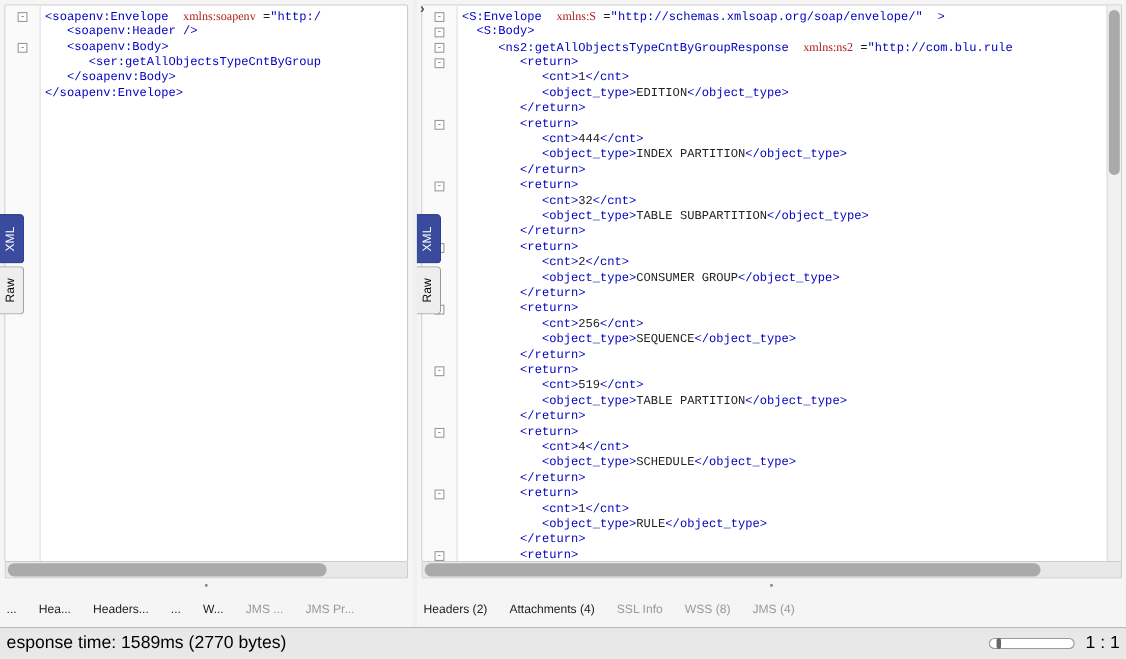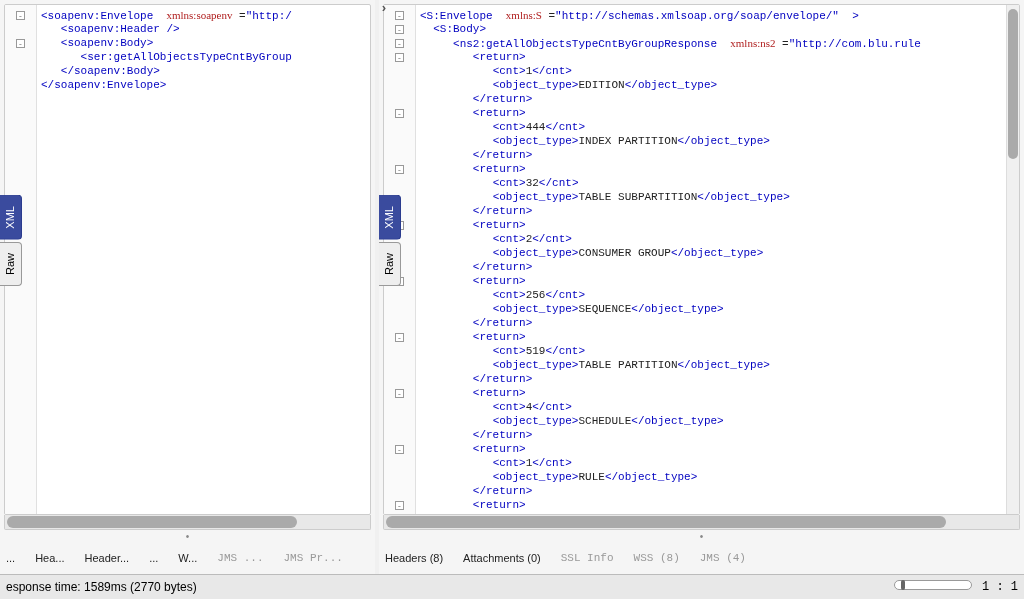--- a/index.html
+++ b/index.html
@@ -157,36 +157,35 @@
   .dot-indicator { text-align: center; color: #888; font-size: 10px; height: 10px; margin-top: -2px; }
   .bottom-tabs {
     font-family: Arial, sans-serif;
     font-size: 11px;
     padding: 10px 6px;
     display: flex;
     gap: 20px;
     color: #222;
   }
   .bottom-tabs span { white-space: nowrap; }
-  .bottom-tabs .dim { color: #999; font-family: Liberation Mono, monospace; }
+  .bottom-tabs .dim { color: #999; }
   .status-bar {
     border-top: 1px solid #bbb;
     background: #e8e8e8;
     font-family: Arial, sans-serif;
-    font-size: 12px;
+    font-size: 16px;
     padding: 5px 6px;
     display: flex;
     justify-content: space-between;
     align-items: center;
   }
   .zoom-widget {
     display: flex;
-    align-items: flex-start;
+    align-items: center;
     gap: 10px;
-    font-family: Liberation Mono, monospace;
   }
   .zoom-slider {
     width: 78px;
     height: 10px;
     border: 1px solid #999;
     border-radius: 5px;
     background: #fff;
     position: relative;
   }
   .zoom-handle {
@@ -226,21 +225,21 @@
         </div>
         <div class="code" id="left-code"><div class="code-line"><span class="punct">&lt;</span><span class="punct">soapenv:Envelope</span>  <span class="attr-name">xmlns:soapenv</span><span class="txt"> =</span><span class="attr-val">"http:/</span></div><div class="code-line">   <span class="punct">&lt;</span><span class="punct">soapenv:Header</span><span class="punct"> /&gt;</span></div><div class="code-line">   <span class="punct">&lt;</span><span class="punct">soapenv:Body</span><span class="punct">&gt;</span></div><div class="code-line">      <span class="punct">&lt;</span><span class="punct">ser:getAllObjectsTypeCntByGroup</span></div><div class="code-line">   <span class="punct">&lt;/</span><span class="punct">soapenv:Body</span><span class="punct">&gt;</span></div><div class="code-line"><span class="punct">&lt;/</span><span class="punct">soapenv:Envelope</span><span class="punct">&gt;</span></div></div>
       </div>
       <div class="hscroll">
           <div class="hscroll-thumb" style="left:2px;width:290px"></div>
         </div>
       <div class="dot-indicator">•</div>
       <div class="bottom-tabs">
         <span>...</span>
         <span>Hea...</span>
-        <span>Header...</span>
+        <span>Headers...</span>
         <span>...</span>
         <span>W...</span>
         <span class="dim">JMS ...</span>
         <span class="dim">JMS Pr...</span>
       </div>
     </div>
 
     <div class="panel right">
       <div class="tabs-side">
         <div class="tab-vert active">XML</div>
@@ -313,22 +312,22 @@
         <div class="code" id="right-code"><div class="code-line"><span class="punct">&lt;</span><span class="punct">S:Envelope</span>  <span class="attr-name">xmlns:S</span><span class="txt"> =</span><span class="attr-val">"http://schemas.xmlsoap.org/soap/envelope/"</span>  <span class="punct">&gt;</span></div><div class="code-line">  <span class="punct">&lt;</span><span class="punct">S:Body</span><span class="punct">&gt;</span></div><div class="code-line">     <span class="punct">&lt;</span><span class="punct">ns2:getAllObjectsTypeCntByGroupResponse</span>  <span class="attr-name">xmlns:ns2</span><span class="txt"> =</span><span class="attr-val">"http://com.blu.rule</span></div><div class="code-line">        <span class="punct">&lt;</span><span class="punct">return</span><span class="punct">&gt;</span></div><div class="code-line">           <span class="punct">&lt;</span><span class="punct">cnt</span><span class="punct">&gt;</span><span class="txt">1</span><span class="punct">&lt;/</span><span class="punct">cnt</span><span class="punct">&gt;</span></div><div class="code-line">           <span class="punct">&lt;</span><span class="punct">object_type</span><span class="punct">&gt;</span><span class="txt">EDITION</span><span class="punct">&lt;/</span><span class="punct">object_type</span><span class="punct">&gt;</span></div><div class="code-line">        <span class="punct">&lt;/</span><span class="punct">return</span><span class="punct">&gt;</span></div><div class="code-line">        <span class="punct">&lt;</span><span class="punct">return</span><span class="punct">&gt;</span></div><div class="code-line">           <span class="punct">&lt;</span><span class="punct">cnt</span><span class="punct">&gt;</span><span class="txt">444</span><span class="punct">&lt;/</span><span class="punct">cnt</span><span class="punct">&gt;</span></div><div class="code-line">           <span class="punct">&lt;</span><span class="punct">object_type</span><span class="punct">&gt;</span><span class="txt">INDEX PARTITION</span><span class="punct">&lt;/</span><span class="punct">object_type</span><span class="punct">&gt;</span></div><div class="code-line">        <span class="punct">&lt;/</span><span class="punct">return</span><span class="punct">&gt;</span></div><div class="code-line">        <span class="punct">&lt;</span><span class="punct">return</span><span class="punct">&gt;</span></div><div class="code-line">           <span class="punct">&lt;</span><span class="punct">cnt</span><span class="punct">&gt;</span><span class="txt">32</span><span class="punct">&lt;/</span><span class="punct">cnt</span><span class="punct">&gt;</span></div><div class="code-line">           <span class="punct">&lt;</span><span class="punct">object_type</span><span class="punct">&gt;</span><span class="txt">TABLE SUBPARTITION</span><span class="punct">&lt;/</span><span class="punct">object_type</span><span class="punct">&gt;</span></div><div class="code-line">        <span class="punct">&lt;/</span><span class="punct">return</span><span class="punct">&gt;</span></div><div class="code-line">        <span class="punct">&lt;</span><span class="punct">return</span><span class="punct">&gt;</span></div><div class="code-line">           <span class="punct">&lt;</span><span class="punct">cnt</span><span class="punct">&gt;</span><span class="txt">2</span><span class="punct">&lt;/</span><span class="punct">cnt</span><span class="punct">&gt;</span></div><div class="code-line">           <span class="punct">&lt;</span><span class="punct">object_type</span><span class="punct">&gt;</span><span class="txt">CONSUMER GROUP</span><span class="punct">&lt;/</span><span class="punct">object_type</span><span class="punct">&gt;</span></div><div class="code-line">        <span class="punct">&lt;/</span><span class="punct">return</span><span class="punct">&gt;</span></div><div class="code-line">        <span class="punct">&lt;</span><span class="punct">return</span><span class="punct">&gt;</span></div><div class="code-line">           <span class="punct">&lt;</span><span class="punct">cnt</span><span class="punct">&gt;</span><span class="txt">256</span><span class="punct">&lt;/</span><span class="punct">cnt</span><span class="punct">&gt;</span></div><div class="code-line">           <span class="punct">&lt;</span><span class="punct">object_type</span><span class="punct">&gt;</span><span class="txt">SEQUENCE</span><span class="punct">&lt;/</span><span class="punct">object_type</span><span class="punct">&gt;</span></div><div class="code-line">        <span class="punct">&lt;/</span><span class="punct">return</span><span class="punct">&gt;</span></div><div class="code-line">        <span class="punct">&lt;</span><span class="punct">return</span><span class="punct">&gt;</span></div><div class="code-line">           <span class="punct">&lt;</span><span class="punct">cnt</span><span class="punct">&gt;</span><span class="txt">519</span><span class="punct">&lt;/</span><span class="punct">cnt</span><span class="punct">&gt;</span></div><div class="code-line">           <span class="punct">&lt;</span><span class="punct">object_type</span><span class="punct">&gt;</span><span class="txt">TABLE PARTITION</span><span class="punct">&lt;/</span><span class="punct">object_type</span><span class="punct">&gt;</span></div><div class="code-line">        <span class="punct">&lt;/</span><span class="punct">return</span><span class="punct">&gt;</span></div><div class="code-line">        <span class="punct">&lt;</span><span class="punct">return</span><span class="punct">&gt;</span></div><div class="code-line">           <span class="punct">&lt;</span><span class="punct">cnt</span><span class="punct">&gt;</span><span class="txt">4</span><span class="punct">&lt;/</span><span class="punct">cnt</span><span class="punct">&gt;</span></div><div class="code-line">           <span class="punct">&lt;</span><span class="punct">object_type</span><span class="punct">&gt;</span><span class="txt">SCHEDULE</span><span class="punct">&lt;/</span><span class="punct">object_type</span><span class="punct">&gt;</span></div><div class="code-line">        <span class="punct">&lt;/</span><span class="punct">return</span><span class="punct">&gt;</span></div><div class="code-line">        <span class="punct">&lt;</span><span class="punct">return</span><span class="punct">&gt;</span></div><div class="code-line">           <span class="punct">&lt;</span><span class="punct">cnt</span><span class="punct">&gt;</span><span class="txt">1</span><span class="punct">&lt;/</span><span class="punct">cnt</span><span class="punct">&gt;</span></div><div class="code-line">           <span class="punct">&lt;</span><span class="punct">object_type</span><span class="punct">&gt;</span><span class="txt">RULE</span><span class="punct">&lt;/</span><span class="punct">object_type</span><span class="punct">&gt;</span></div><div class="code-line">        <span class="punct">&lt;/</span><span class="punct">return</span><span class="punct">&gt;</span></div><div class="code-line">        <span class="punct">&lt;</span><span class="punct">return</span><span class="punct">&gt;</span></div><div class="code-line">           <span class="punct">&lt;</span><span class="punct">cnt</span><span class="punct">&gt;</span><span class="txt">310</span><span class="punct">&lt;/</span><span class="punct">cnt</span><span class="punct">&gt;</span></div></div>
         <div class="vscroll">
             <div class="vscroll-thumb" style="top:4px;height:150px"></div>
           </div>
       </div>
       <div class="hscroll">
           <div class="hscroll-thumb" style="left:2px;width:560px"></div>
         </div>
       <div class="dot-indicator">•</div>
       <div class="bottom-tabs">
-        <span>Headers (8)</span>
-        <span>Attachments (0)</span>
+        <span>Headers (2)</span>
+        <span>Attachments (4)</span>
         <span class="dim">SSL Info</span>
         <span class="dim">WSS (8)</span>
         <span class="dim">JMS (4)</span>
       </div>
     </div>
   </div>
 
   <div class="status-bar">
     <span>esponse time: 1589ms (2770 bytes)</span>
     <span class="zoom-widget">

